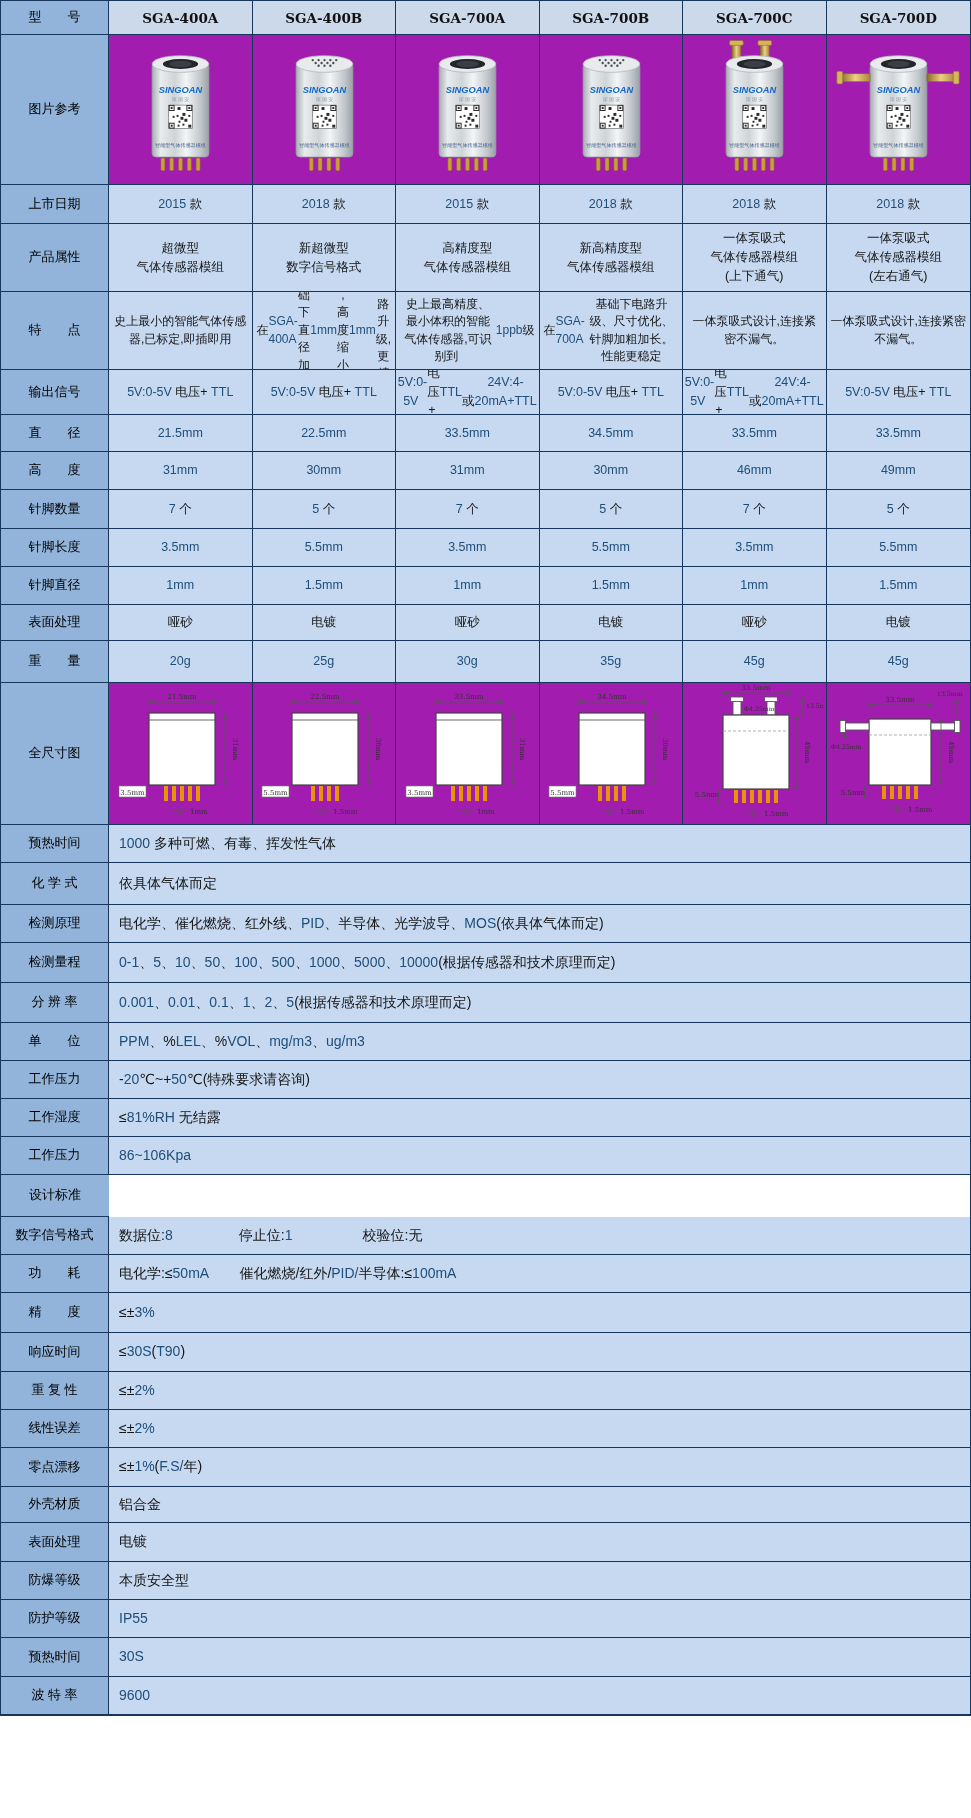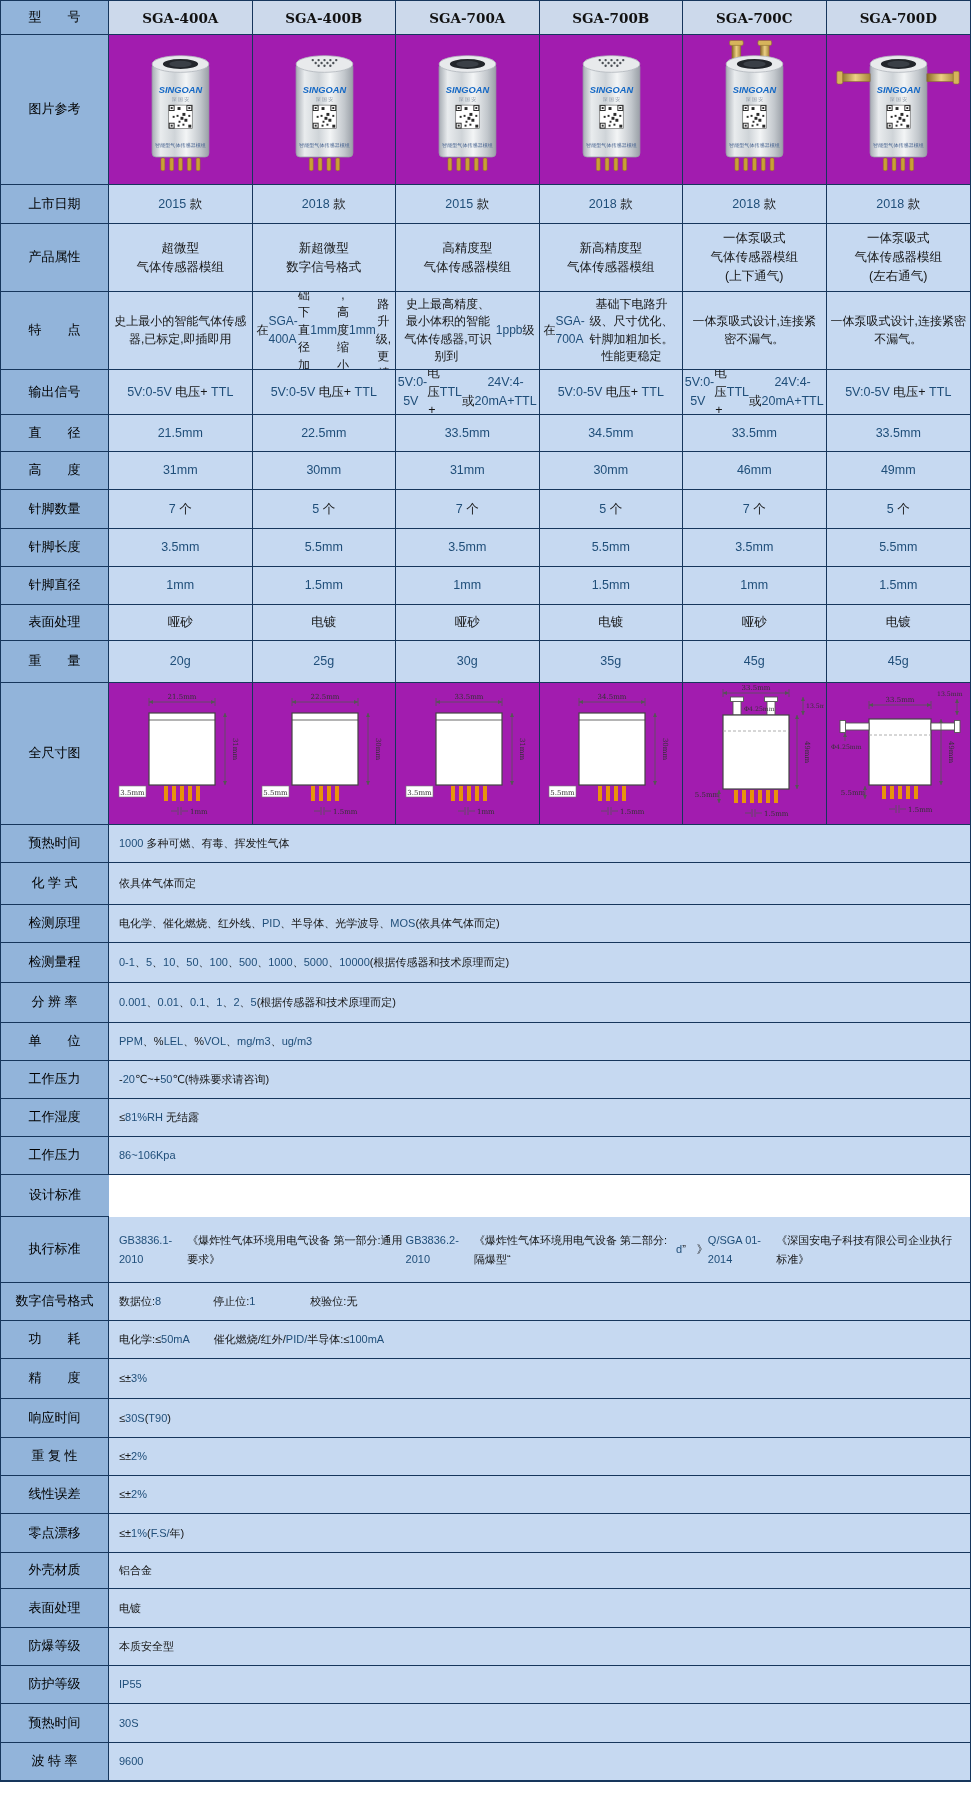--- a/index.html
+++ b/index.html
@@ -9,21 +9,21 @@
   .frow{grid-template-columns:108px 1fr;}
   .cell{border-right:1px solid #16365c;border-bottom:1px solid #16365c;box-sizing:border-box;
         display:flex;align-items:center;justify-content:center;text-align:center;
         padding:2px 4px;overflow:hidden;}
   .row .cell:last-child{border-right:none;}
   .label-cell{background:#92b4da;font-weight:normal;color:#000;font-size:13px;white-space:pre-wrap;line-height:1.3;}
   .model-cell{background:#ccd9eb;font-family:"DejaVu Serif","Liberation Serif",serif;font-weight:bold;font-size:13.5px;color:#111;}
   .value-cell{background:#c6d9f1;font-size:12.5px;color:#161616;white-space:pre-wrap;line-height:1.5;}
   .feat .value-cell{font-size:12px;line-height:1.45;}
   .media-cell{background:#a21caf;padding:1px;}
-  .fvalue{background:#c6d9f1;font-size:11px;color:#161616;justify-content:flex-start;text-align:left;
+  .fvalue{background:#c6d9f1;font-size:14px;color:#161616;justify-content:flex-start;text-align:left;
           padding:2px 10px;white-space:pre-wrap;line-height:1.65;}
   .lat{color:#1f4e79;}
   svg{display:block;}
 </style>
 </head>
 <body>
 
 <div class="table">
   <div class="row" style="height:34px">
     <div class="cell label-cell">型　　号</div>
@@ -710,26 +710,20 @@
     <div class="cell label-cell">工作湿度</div>
     <div class="cell fvalue">≤<span class="lat">81%RH </span>无结露</div>
       </div>
       <div class="row frow" style="height:38px">
     <div class="cell label-cell">工作压力</div>
     <div class="cell fvalue"><span class="lat">86~106Kpa</span></div>
       </div>
       <div class="row frow" style="height:42px">
     <div class="cell label-cell">设计标准</div>
       </div>
-      <div class="row frow" style="height:66px">
-    <div class="cell label-cell">执行标准</div>
-    <div class="cell fvalue"><span class="lat">GB3836.1-2010</span>《爆炸性气体环境用电气设备 第一部分:通用要求》
-<span class="lat">GB3836.2-2010</span>《爆炸性气体环境用电气设备 第二部分:隔爆型“<span class="lat">d</span>”　》
-<span class="lat">Q/SGA 01-2014</span>《深国安电子科技有限公司企业执行标准》</div>
-      </div>
       <div class="row frow" style="height:38px">
     <div class="cell label-cell">数字信号格式</div>
     <div class="cell fvalue">数据位:<span class="lat">8                 </span>停止位:<span class="lat">1                  </span>校验位:无</div>
       </div>
       <div class="row frow" style="height:38px">
     <div class="cell label-cell">功　　耗</div>
     <div class="cell fvalue">电化学:≤<span class="lat">50mA        </span>催化燃烧/红外/<span class="lat">PID/</span>半导体:≤<span class="lat">100mA</span></div>
       </div>
       <div class="row frow" style="height:40px">
     <div class="cell label-cell">精　　度</div>

